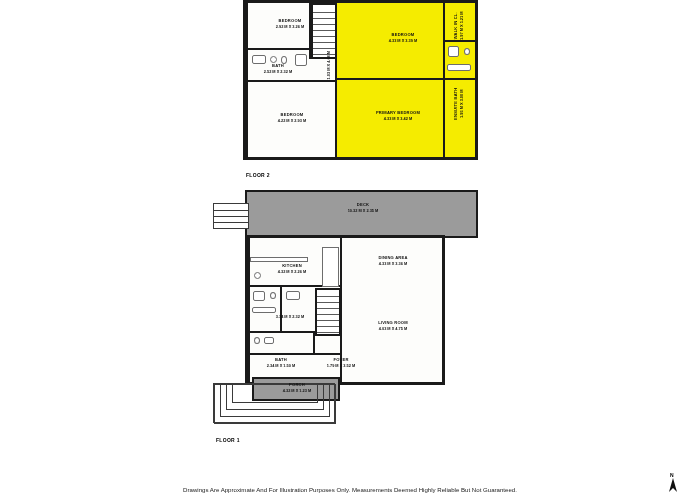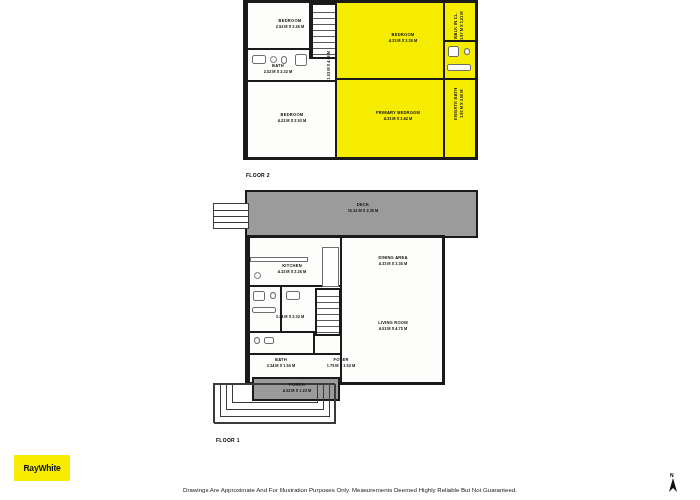--- a/index.html
+++ b/index.html
@@ -396,23 +396,20 @@
       <span class="rdim">1.79 M X 3.52 M</span>
     </div>
     <div class="room-label" style="left:54px; top:197px; width:66px;">
       <span class="rname">PORCH</span>
       <span class="rdim">4.32 M X 1.23 M</span>
     </div>
   </div>
 
   <div class="floor-caption" style="left:216px; top:437px;">FLOOR 1</div>
 
-  <div class="logo">
-    <span>RayWhite</span>
-  </div>
 
   <div class="disclaimer">Drawings Are Approximate And For Illustration Purposes Only. Measurements Deemed Highly Reliable But Not Guaranteed.</div>
 
   <div class="compass">
     <div class="nletter">N</div>
     <svg width="22" height="24" viewBox="0 0 22 24">
       <polygon points="11,6 15,20 11,16 7,20" fill="#111"></polygon>
     </svg>
   </div>
 

